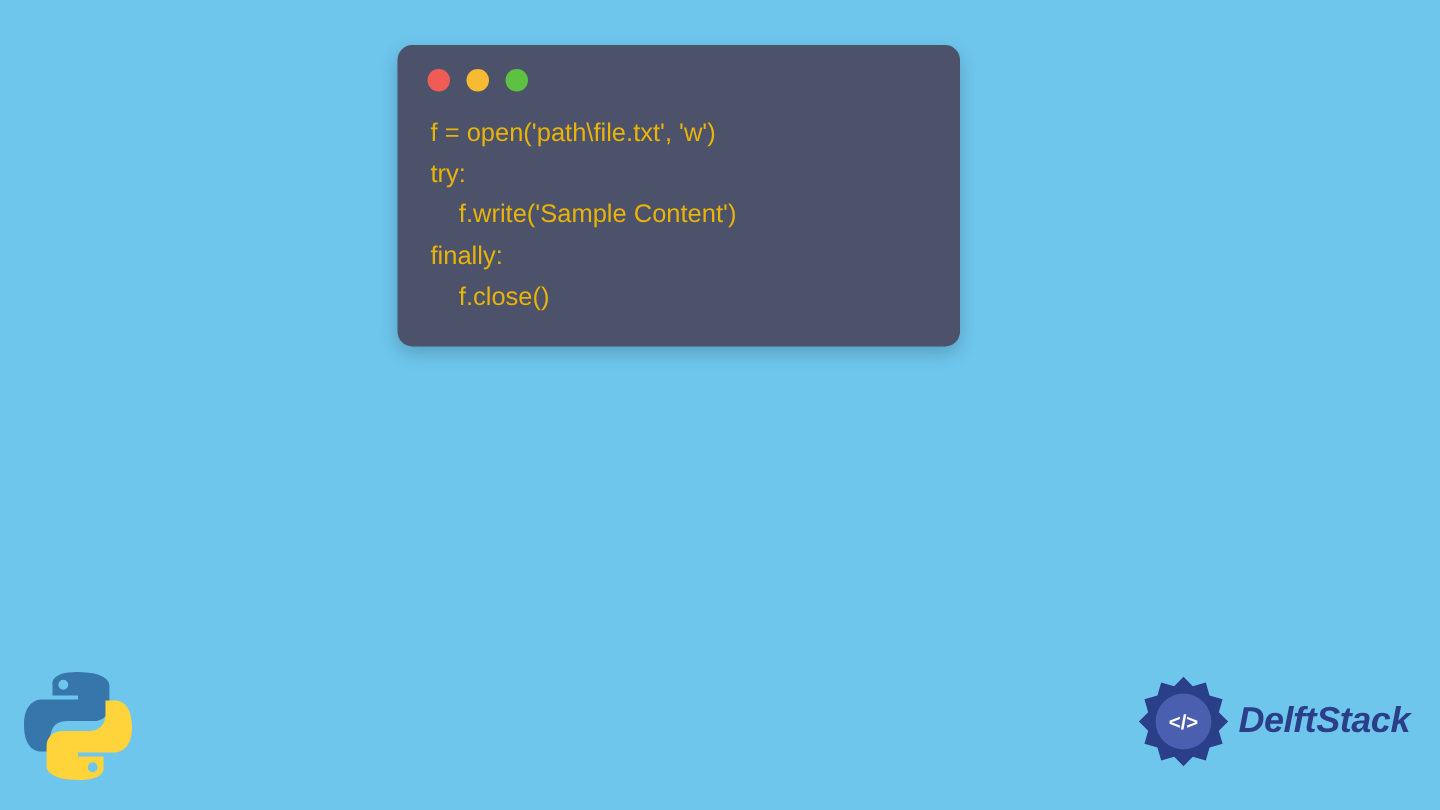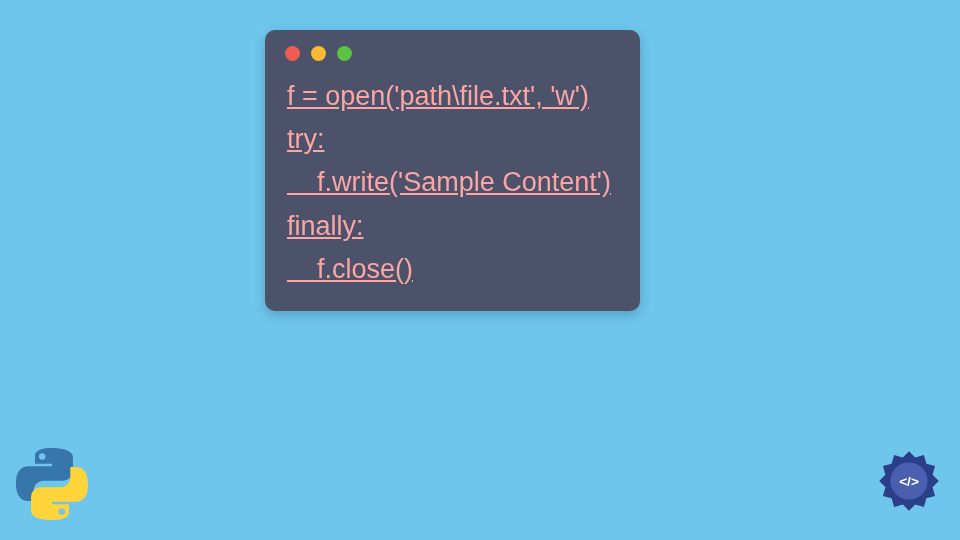--- a/index.html
+++ b/index.html
@@ -25,27 +25,26 @@
       padding: 16px 20px 8px 20px;
     }
     .dot {
       width: 15px; height: 15px;
       border-radius: 50%;
     }
     .dot.red { background: #ee5c55; }
     .dot.yellow { background: #f6bb33; }
     .dot.green { background: #5dc242; }
     .code-content {
-      color: #fca5a5;
+      color: #eab308;
       font-family: Arial, sans-serif;
-      font-size: 27px;
+      font-size: 17px;
       line-height: 1.6;
       padding: 6px 22px 0 22px;
       white-space: pre;
-      text-decoration: underline;
     }
     .python-logo {
       position: absolute;
       left: 16px; bottom: 20px;
       width: 72px; height: 72px;
     }
     .delft-logo {
       position: absolute;
       right: 20px; bottom: 28px;
       display: flex; align-items: center;
@@ -88,13 +87,14 @@
 <div class="delft-logo">
   <span class="delft-badge">
     <svg viewBox="0 0 100 100" width="62" height="62">
       <g fill="#2b3e88">
         <polygon points="50,2 60,12 74,8 78,22 92,26 88,40 98,50 88,60 92,74 78,78 74,92 60,88 50,98 40,88 26,92 22,78 8,74 12,60 2,50 12,40 8,26 22,22 26,8 40,12"></polygon>
       </g>
       <circle cx="50" cy="50" r="30" fill="#4a5fb0"></circle>
       <text x="50" y="58" text-anchor="middle" font-size="22" font-weight="bold" fill="#fff">&lt;/&gt;</text>
     </svg>
   </span>
+  <span class="delft-text">DelftStack</span>
 </div>
 
 </body></html>

